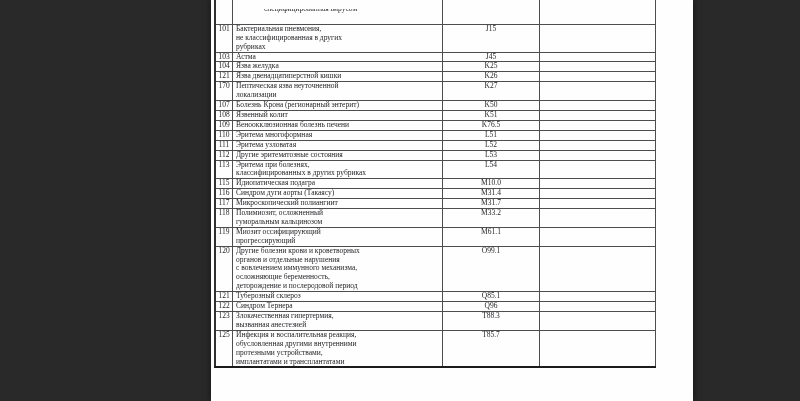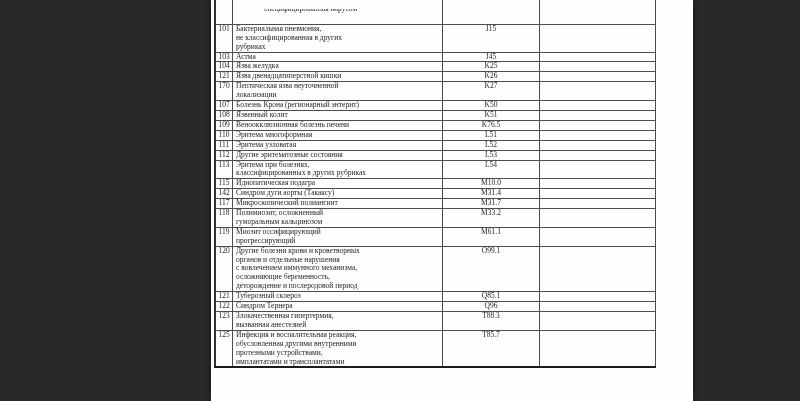--- a/index.html
+++ b/index.html
@@ -144,21 +144,21 @@
 
 
   <tr>
     <td class="c-num">115</td>
     <td class="c-name">Идиопатическая подагра</td>
     <td class="c-code">M10.0</td>
     <td class="c-empty"></td>
   </tr>
 
   <tr>
-    <td class="c-num">142</td>
+    <td class="c-num">116</td>
     <td class="c-name">Синдром дуги аорты (Такаясу)</td>
     <td class="c-code">M31.4</td>
     <td class="c-empty"></td>
   </tr>
 
   <tr>
     <td class="c-num">117</td>
     <td class="c-name">Микроскопический полиангиит</td>
     <td class="c-code">M31.7</td>
     <td class="c-empty"></td>

